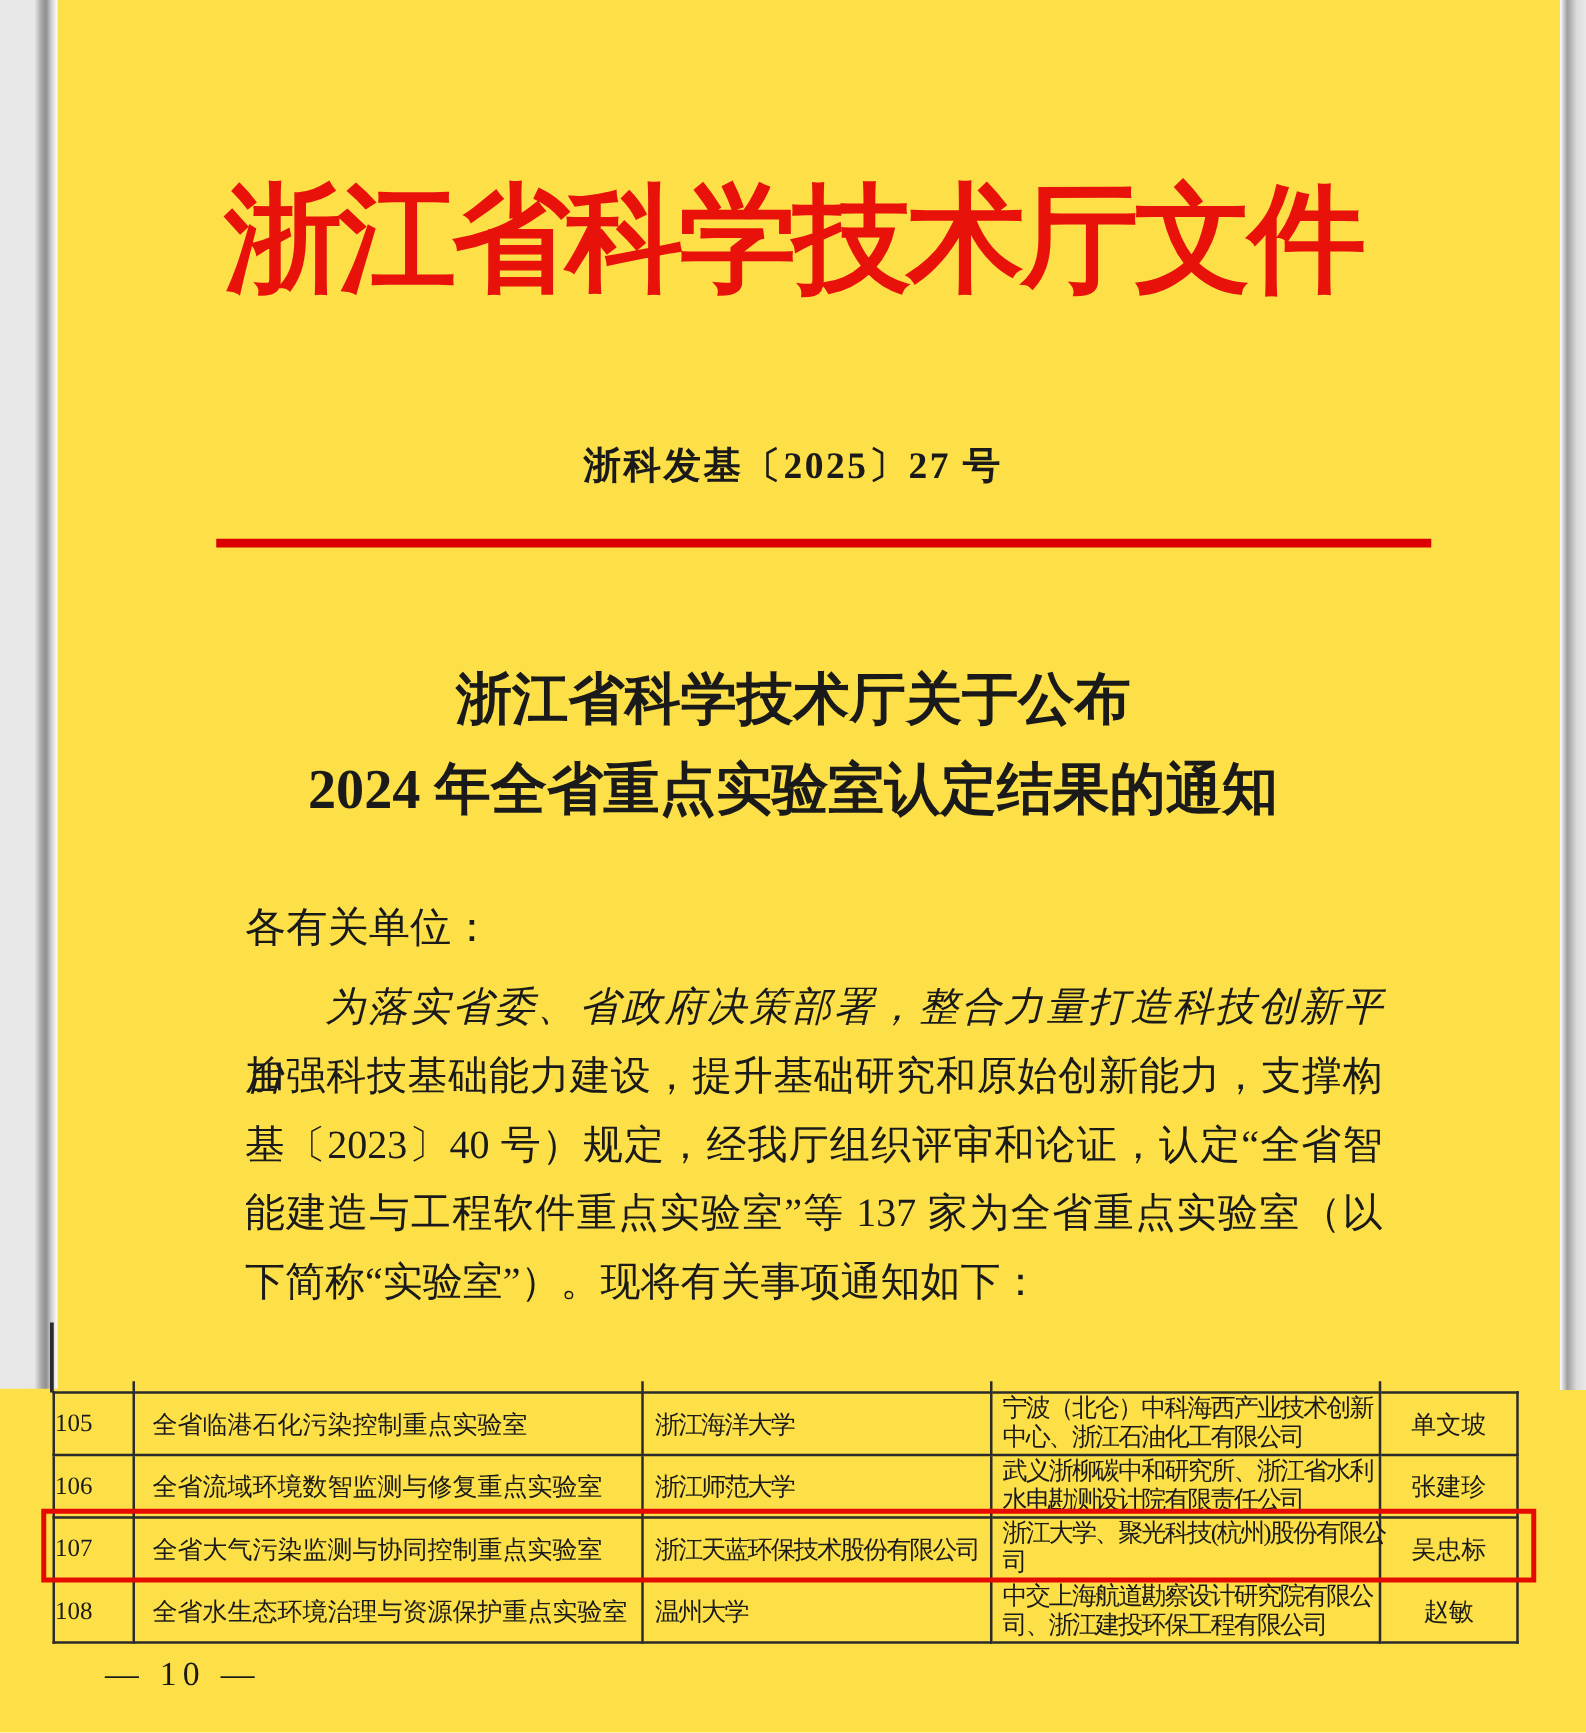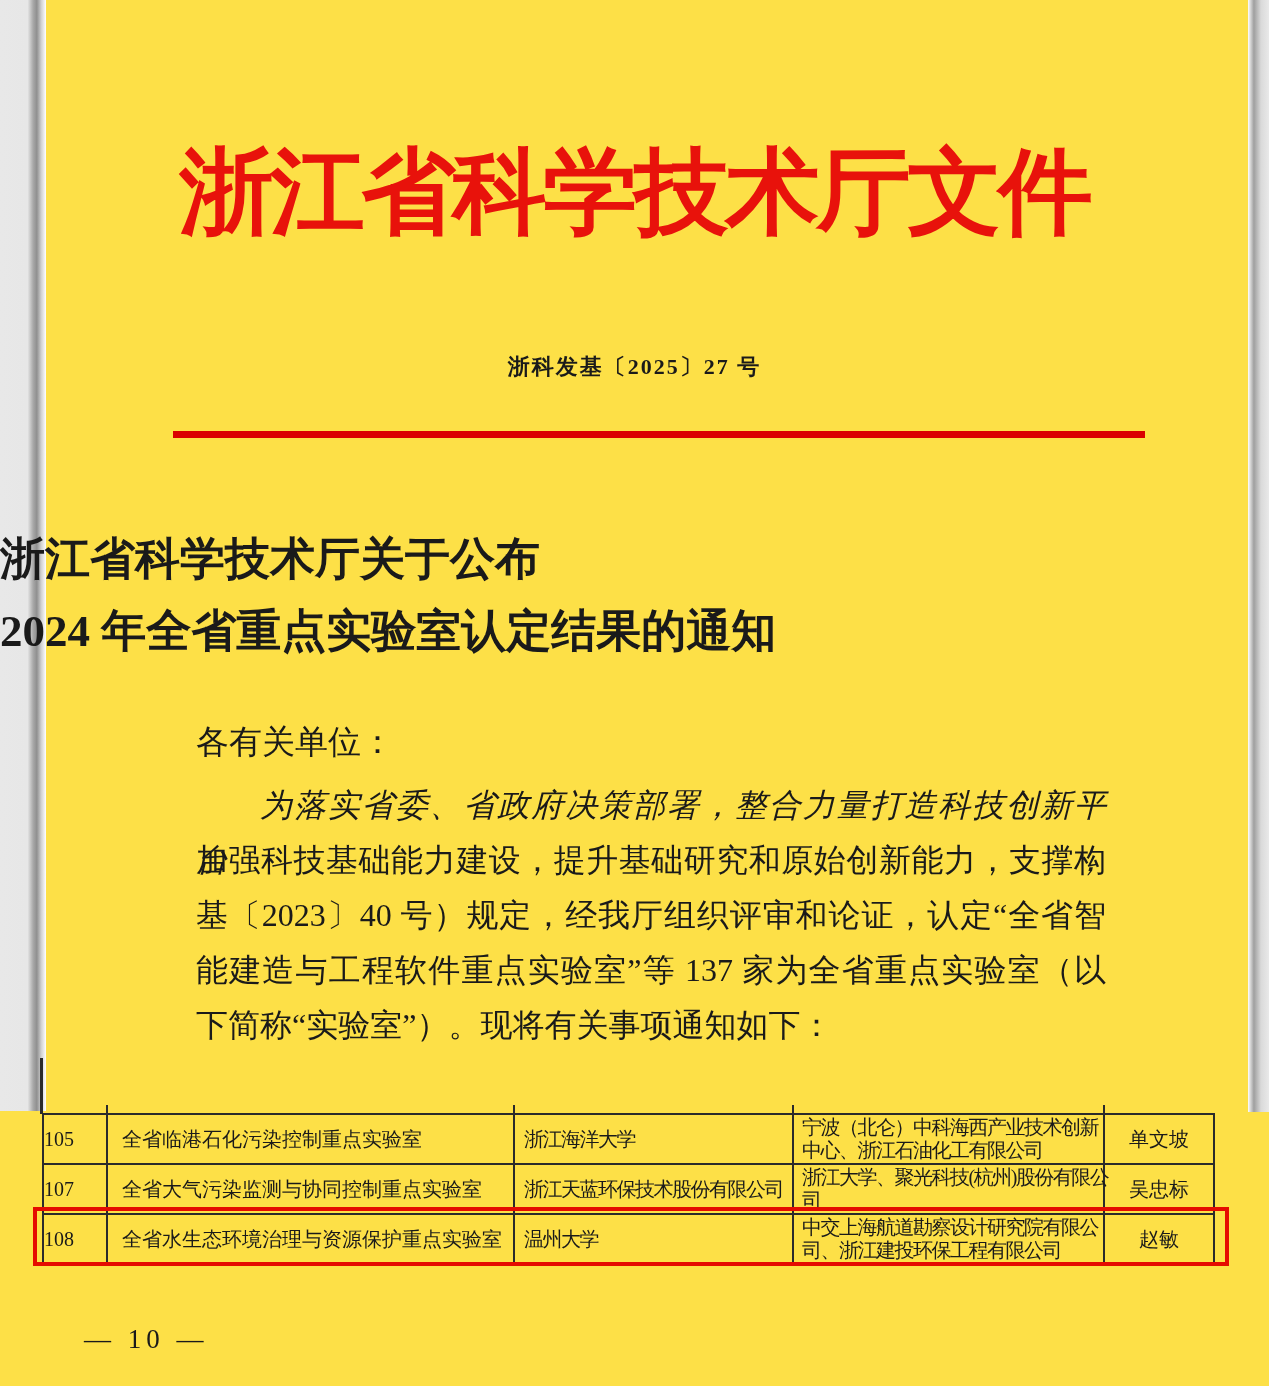--- a/index.html
+++ b/index.html
@@ -17,28 +17,28 @@
     position:absolute; left:1248px; top:0; width:21px; height:1112px;
     background:linear-gradient(to right,#ffffff 0%,#9f9f9f 28%,#dadada 62%,#e9e9e9 100%);
   }
   .header-title {
     position:absolute; top:140px; left:0; width:100%; text-align:center;
     font-size:94px; font-weight:bold; color:var(--header-red,#e8120b);
     letter-spacing:-3px; line-height:1.12; white-space:nowrap;
   }
   .doc-number {
     position:absolute; top:352px; left:0; width:100%; text-align:center;
-    font-size:22px; letter-spacing:2px; font-weight:bold;
+    font-size:30px; letter-spacing:2px; font-weight:bold;
   }
   .red-rule {
     position:absolute; top:431px; left:173px; width:972px; height:7px;
     background:var(--rule-red,#da0100);
   }
   .notice-title {
-    position:absolute; top:523px; left:0; width:100%; text-align:left;
+    position:absolute; top:523px; left:0; width:100%; text-align:center;
     font-size:45px; font-weight:bold; line-height:72px; white-space:nowrap;
   }
   .salutation { position:absolute; left:196px; top:720px; font-size:33px; }
   .body-lines { position:absolute; left:196px; top:778px; width:910px; font-size:32px; }
   .body-line { height:55px; line-height:55px; text-align:justify; text-align-last:justify; }
   .body-line.first { text-indent:64px;font-style:italic; }
   .body-line.last { text-align-last:left; }
 
   
   .table-stub { position:absolute; background:#2b2b2b; }
@@ -119,20 +119,30 @@
           <td class="col-no">105</td>
           <td class="col-lab">全省临港石化污染控制重点实验室</td>
           <td class="col-inst">浙江海洋大学</td>
           <td class="col-part">
             <div>宁波（北仑）中科海西产业技术创新</div>
             <div>中心、浙江石油化工有限公司</div>
           </td>
           <td class="col-dir">单文坡</td>
         </tr>
 
+        <tr>
+          <td class="col-no">106</td>
+          <td class="col-lab">全省流域环境数智监测与修复重点实验室</td>
+          <td class="col-inst">浙江师范大学</td>
+          <td class="col-part">
+            <div>武义浙柳碳中和研究所、浙江省水利</div>
+            <div>水电勘测设计院有限责任公司</div>
+          </td>
+          <td class="col-dir">张建珍</td>
+        </tr>
 
         <tr class="highlighted">
           <td class="col-no">107</td>
           <td class="col-lab">全省大气污染监测与协同控制重点实验室</td>
           <td class="col-inst">浙江天蓝环保技术股份有限公司</td>
           <td class="col-part">
             <div>浙江大学、聚光科技(杭州)股份有限公</div>
             <div>司</div>
           </td>
           <td class="col-dir">吴忠标</td>

